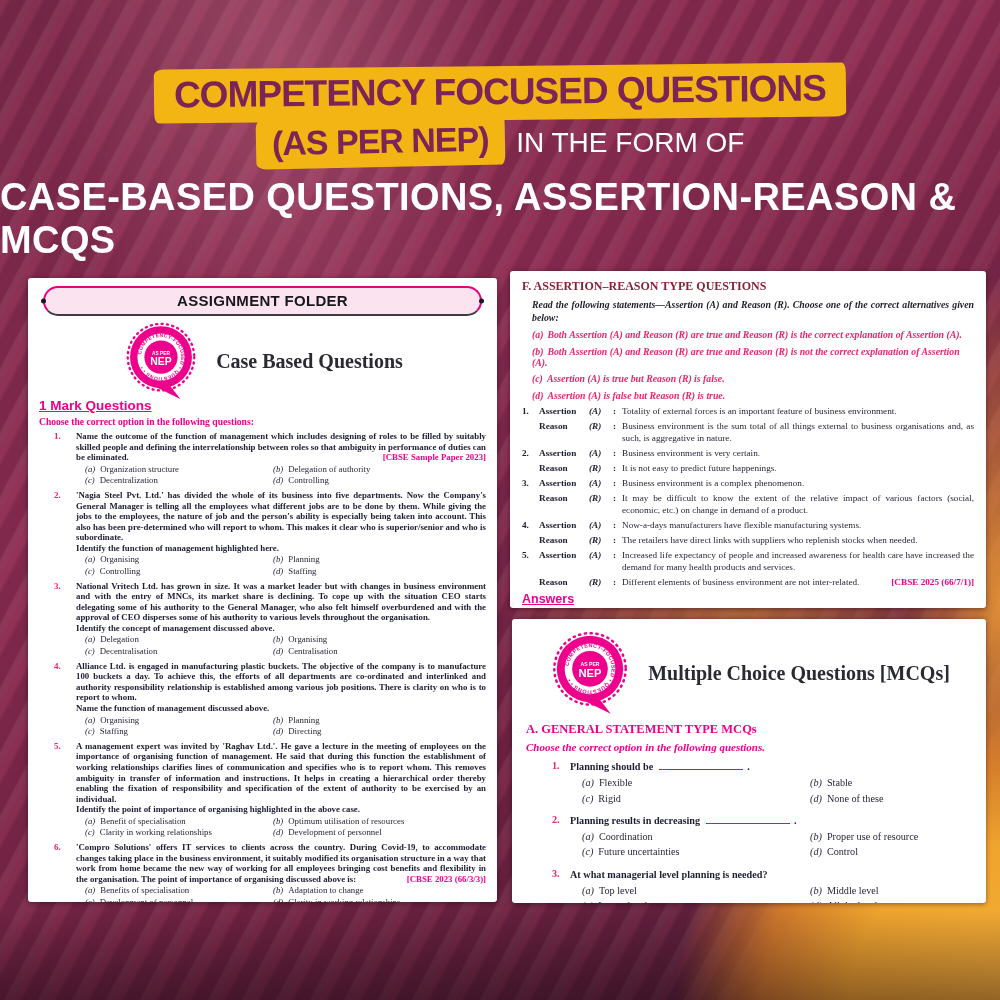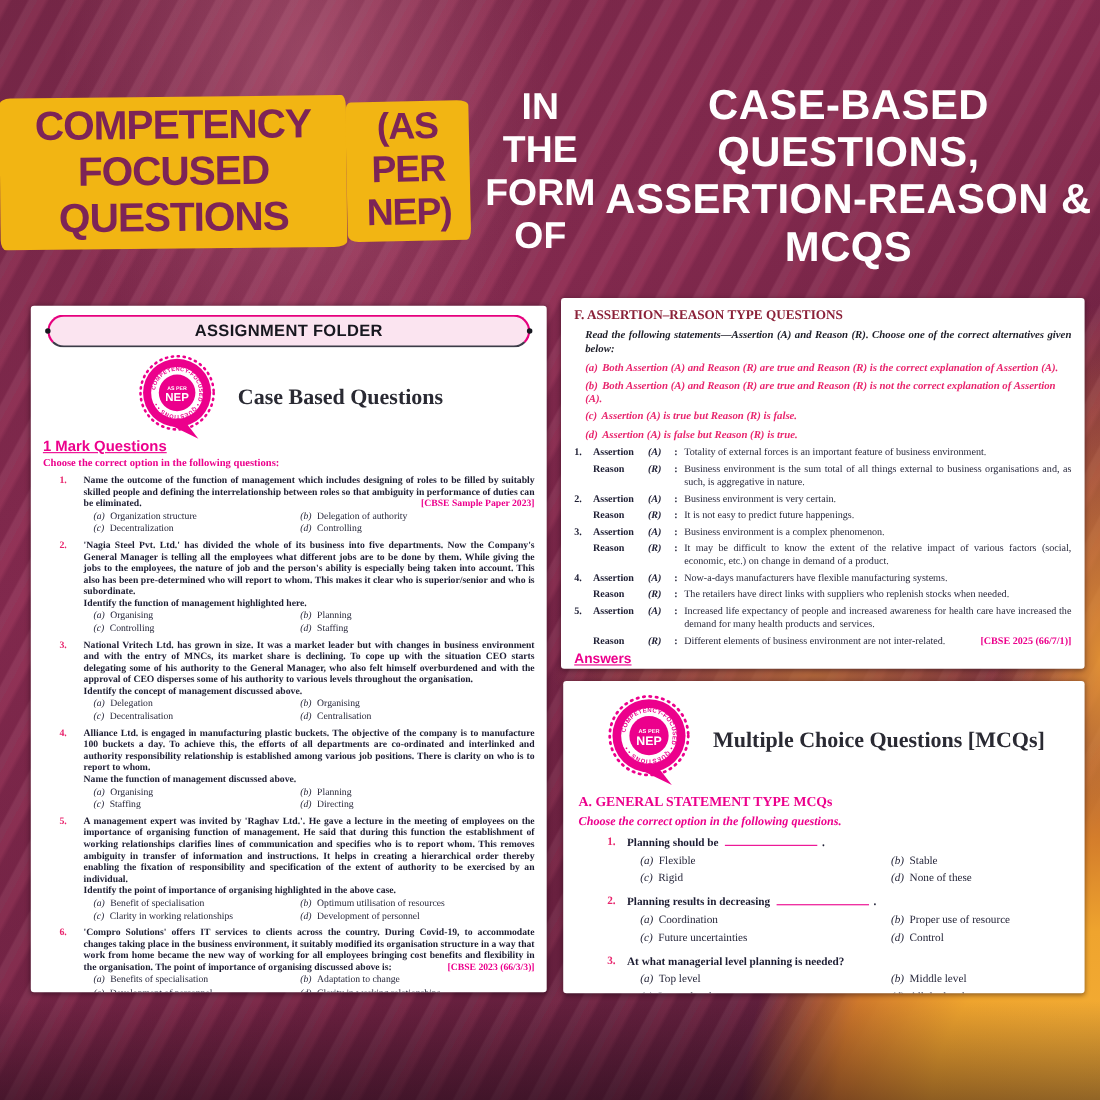--- a/index.html
+++ b/index.html
@@ -16,29 +16,29 @@
       radial-gradient(ellipse 130px 430px at 100% 60%, rgba(242,160,50,.85), rgba(242,160,50,0) 75%),
       radial-gradient(ellipse 300px 55px at 74% 61.4%, rgba(186,115,55,.8), rgba(186,115,55,0) 80%),
       radial-gradient(ellipse 320px 520px at 28% 6%, rgba(235,150,170,.28), rgba(235,150,170,0) 70%),
       repeating-linear-gradient(118deg, rgba(255,120,150,.08) 0 6px, rgba(60,10,40,.12) 10px 22px, rgba(255,255,255,.05) 24px 30px),
       linear-gradient(150deg, #7b2a4a 0%, #8a2d52 35%, #6f2342 70%, #56203a 100%);
   }
   .canvas::after{content:"";position:absolute;inset:0;pointer-events:none;
     background:linear-gradient(to top, rgba(25,8,18,.45), transparent 9%);}
 
   
-  .hero{position:absolute;top:66px;left:0;right:0;display:flex;align-items:center;
-    font-family:"Liberation Sans",sans-serif;z-index:2;text-align:center;}
+  .hero{position:absolute;top:66px;left:0;right:0;display:flex;flex-direction:column;align-items:center;
+    font-family:"Liberation Sans",sans-serif;z-index:2;}
   .chip{background:var(--yellow);color:var(--heroMaroon);font-weight:bold;display:inline-block;}
   .hero-l1{font-size:37px;letter-spacing:-1px;padding:5px 20px 7px;transform:rotate(-.6deg);
     border-radius:10px 4px 12px 5px/6px 10px 5px 9px;}
   .hero-l2{display:flex;align-items:center;gap:12px;margin-top:-2px;}
   .hero-l2 .chip{font-size:34px;letter-spacing:-1px;padding:4px 16px 6px;transform:rotate(-1.2deg);
     border-radius:5px 11px 4px 10px/9px 5px 10px 6px;}
-  .hero-l2 .rest{color:#fff;font-weight:bold;font-size:34px;letter-spacing:0;}
+  .hero-l2 .rest{color:#fff;font-weight:normal;font-size:28px;letter-spacing:0;}
   .hero-l3{color:#fff;font-weight:bold;font-size:38px;letter-spacing:.4px;margin-top:9px;}
 
   
   .page{position:absolute;background:#fff;border-radius:3px;overflow:hidden;
     box-shadow:0 1px 5px rgba(20,5,15,.45);color:var(--body);}
   .lp{left:28px;top:278px;width:469px;height:624px;padding:6px 11px 6px 11px;}
   .rtp{left:510px;top:271px;width:476px;height:337px;padding:8px 12px;}
   .rbp{left:512px;top:619px;width:474px;height:284px;padding:6px 14px;}
 
   

